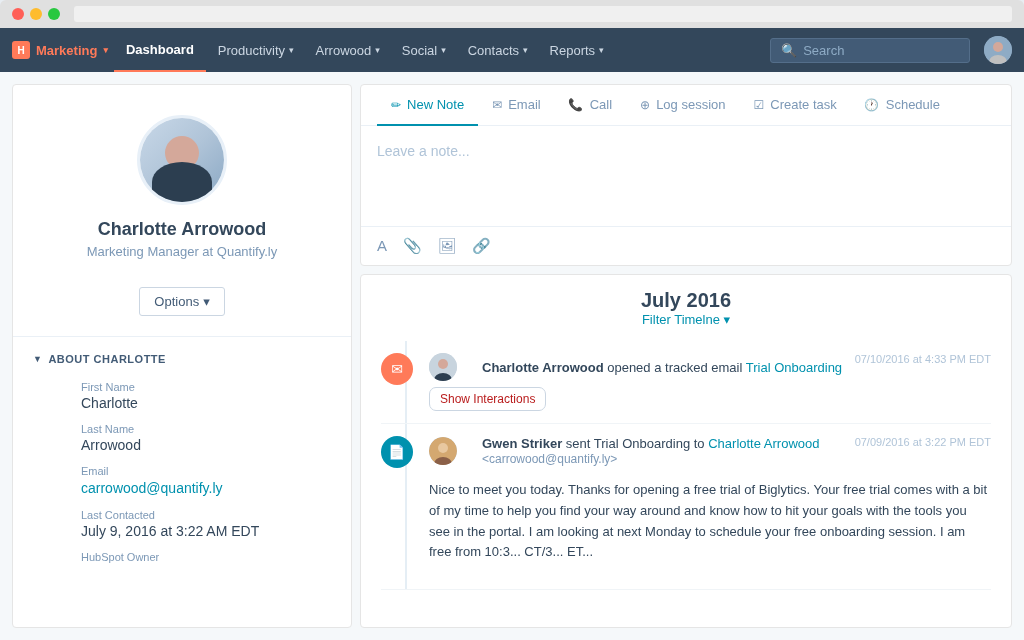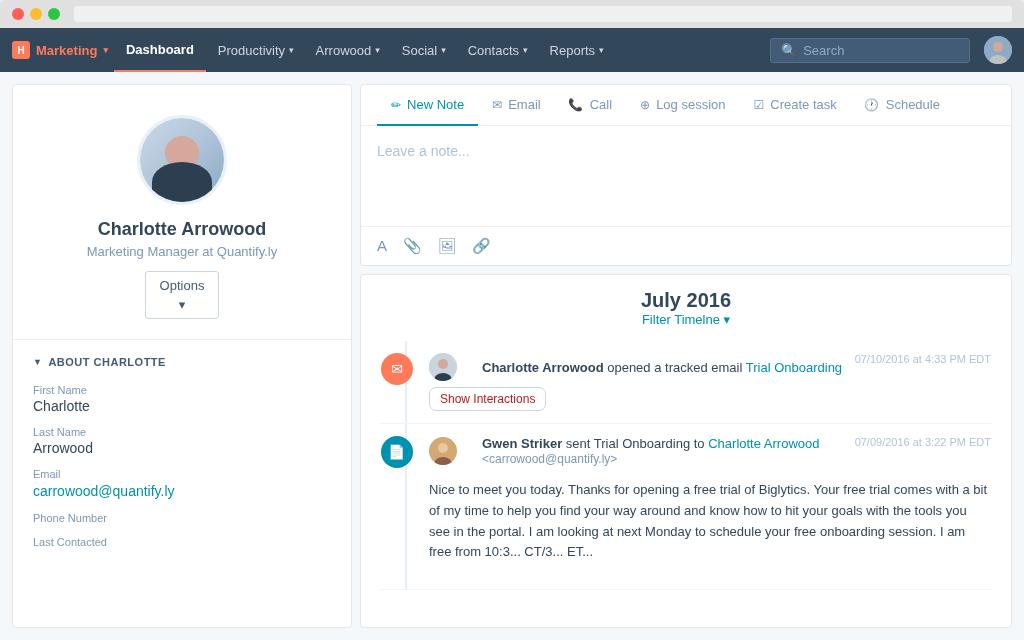--- a/index.html
+++ b/index.html
@@ -176,52 +176,51 @@
     }
     .profile-name {
       font-size: 18px;
       font-weight: 600;
       color: #33475b;
       margin-bottom: 4px;
     }
     .profile-title {
       font-size: 13px;
       color: #7c98b6;
-      margin-bottom: 12px;
+      margin-bottom: 28px;
     }
     .options-btn {
       border: 1px solid #cbd6e2;
       border-radius: 3px;
       background: white;
       padding: 6px 14px;
       font-size: 13px;
       color: #425b76;
       cursor: pointer;
       display: inline-flex;
       align-items: center;
       gap: 4px;
-      flex-direction: column;
     }
 
     
     .about-section {
       padding: 16px 20px;
     }
     .about-header {
       display: flex;
       align-items: center;
       gap: 6px;
       font-size: 11px;
       font-weight: 700;
       color: #425b76;
       letter-spacing: 0.5px;
       margin-bottom: 16px;
     }
     .about-triangle { color: #425b76; font-size: 9px; }
-    .field-group { margin-bottom: 12px; }
+    .field-group { margin-bottom: 12px; margin-left: 48px; }
     .field-label { font-size: 11px; color: #7c98b6; margin-bottom: 2px; }
     .field-value { font-size: 14px; color: #33475b; }
     .field-value.link { color: #0091ae; text-decoration: none; }
     .field-value.muted { color: #7c98b6; }
 
     
     .right-panel {
       flex: 1;
       margin: 12px 12px 12px 8px;
       display: flex;
@@ -458,25 +457,26 @@
       </div>
       <div class="field-group">
         <div class="field-label">Last Name</div>
         <div class="field-value">Arrowood</div>
       </div>
       <div class="field-group">
         <div class="field-label">Email</div>
         <a class="field-value link">carrowood@quantify.ly</a>
       </div>
       <div class="field-group">
-        <div class="field-label">Phone Number</div>
+        <div class="field-label">Last Contacted</div>
+        <div class="field-value">July 9, 2016 at 3:22 AM EDT</div>
+      </div>
+      <div class="field-group">
+        <div class="field-label">HubSpot Owner</div>
         <div class="field-value muted"></div>
-      </div>
-      <div class="field-group">
-        <div class="field-label">Last Contacted</div>
       </div>
     </div>
   </div>
 
   <div class="right-panel">
 
     <div class="notes-card">
       <div class="tabs-row">
         <div class="tab-item active">
           <span class="tab-icon">✏</span>

